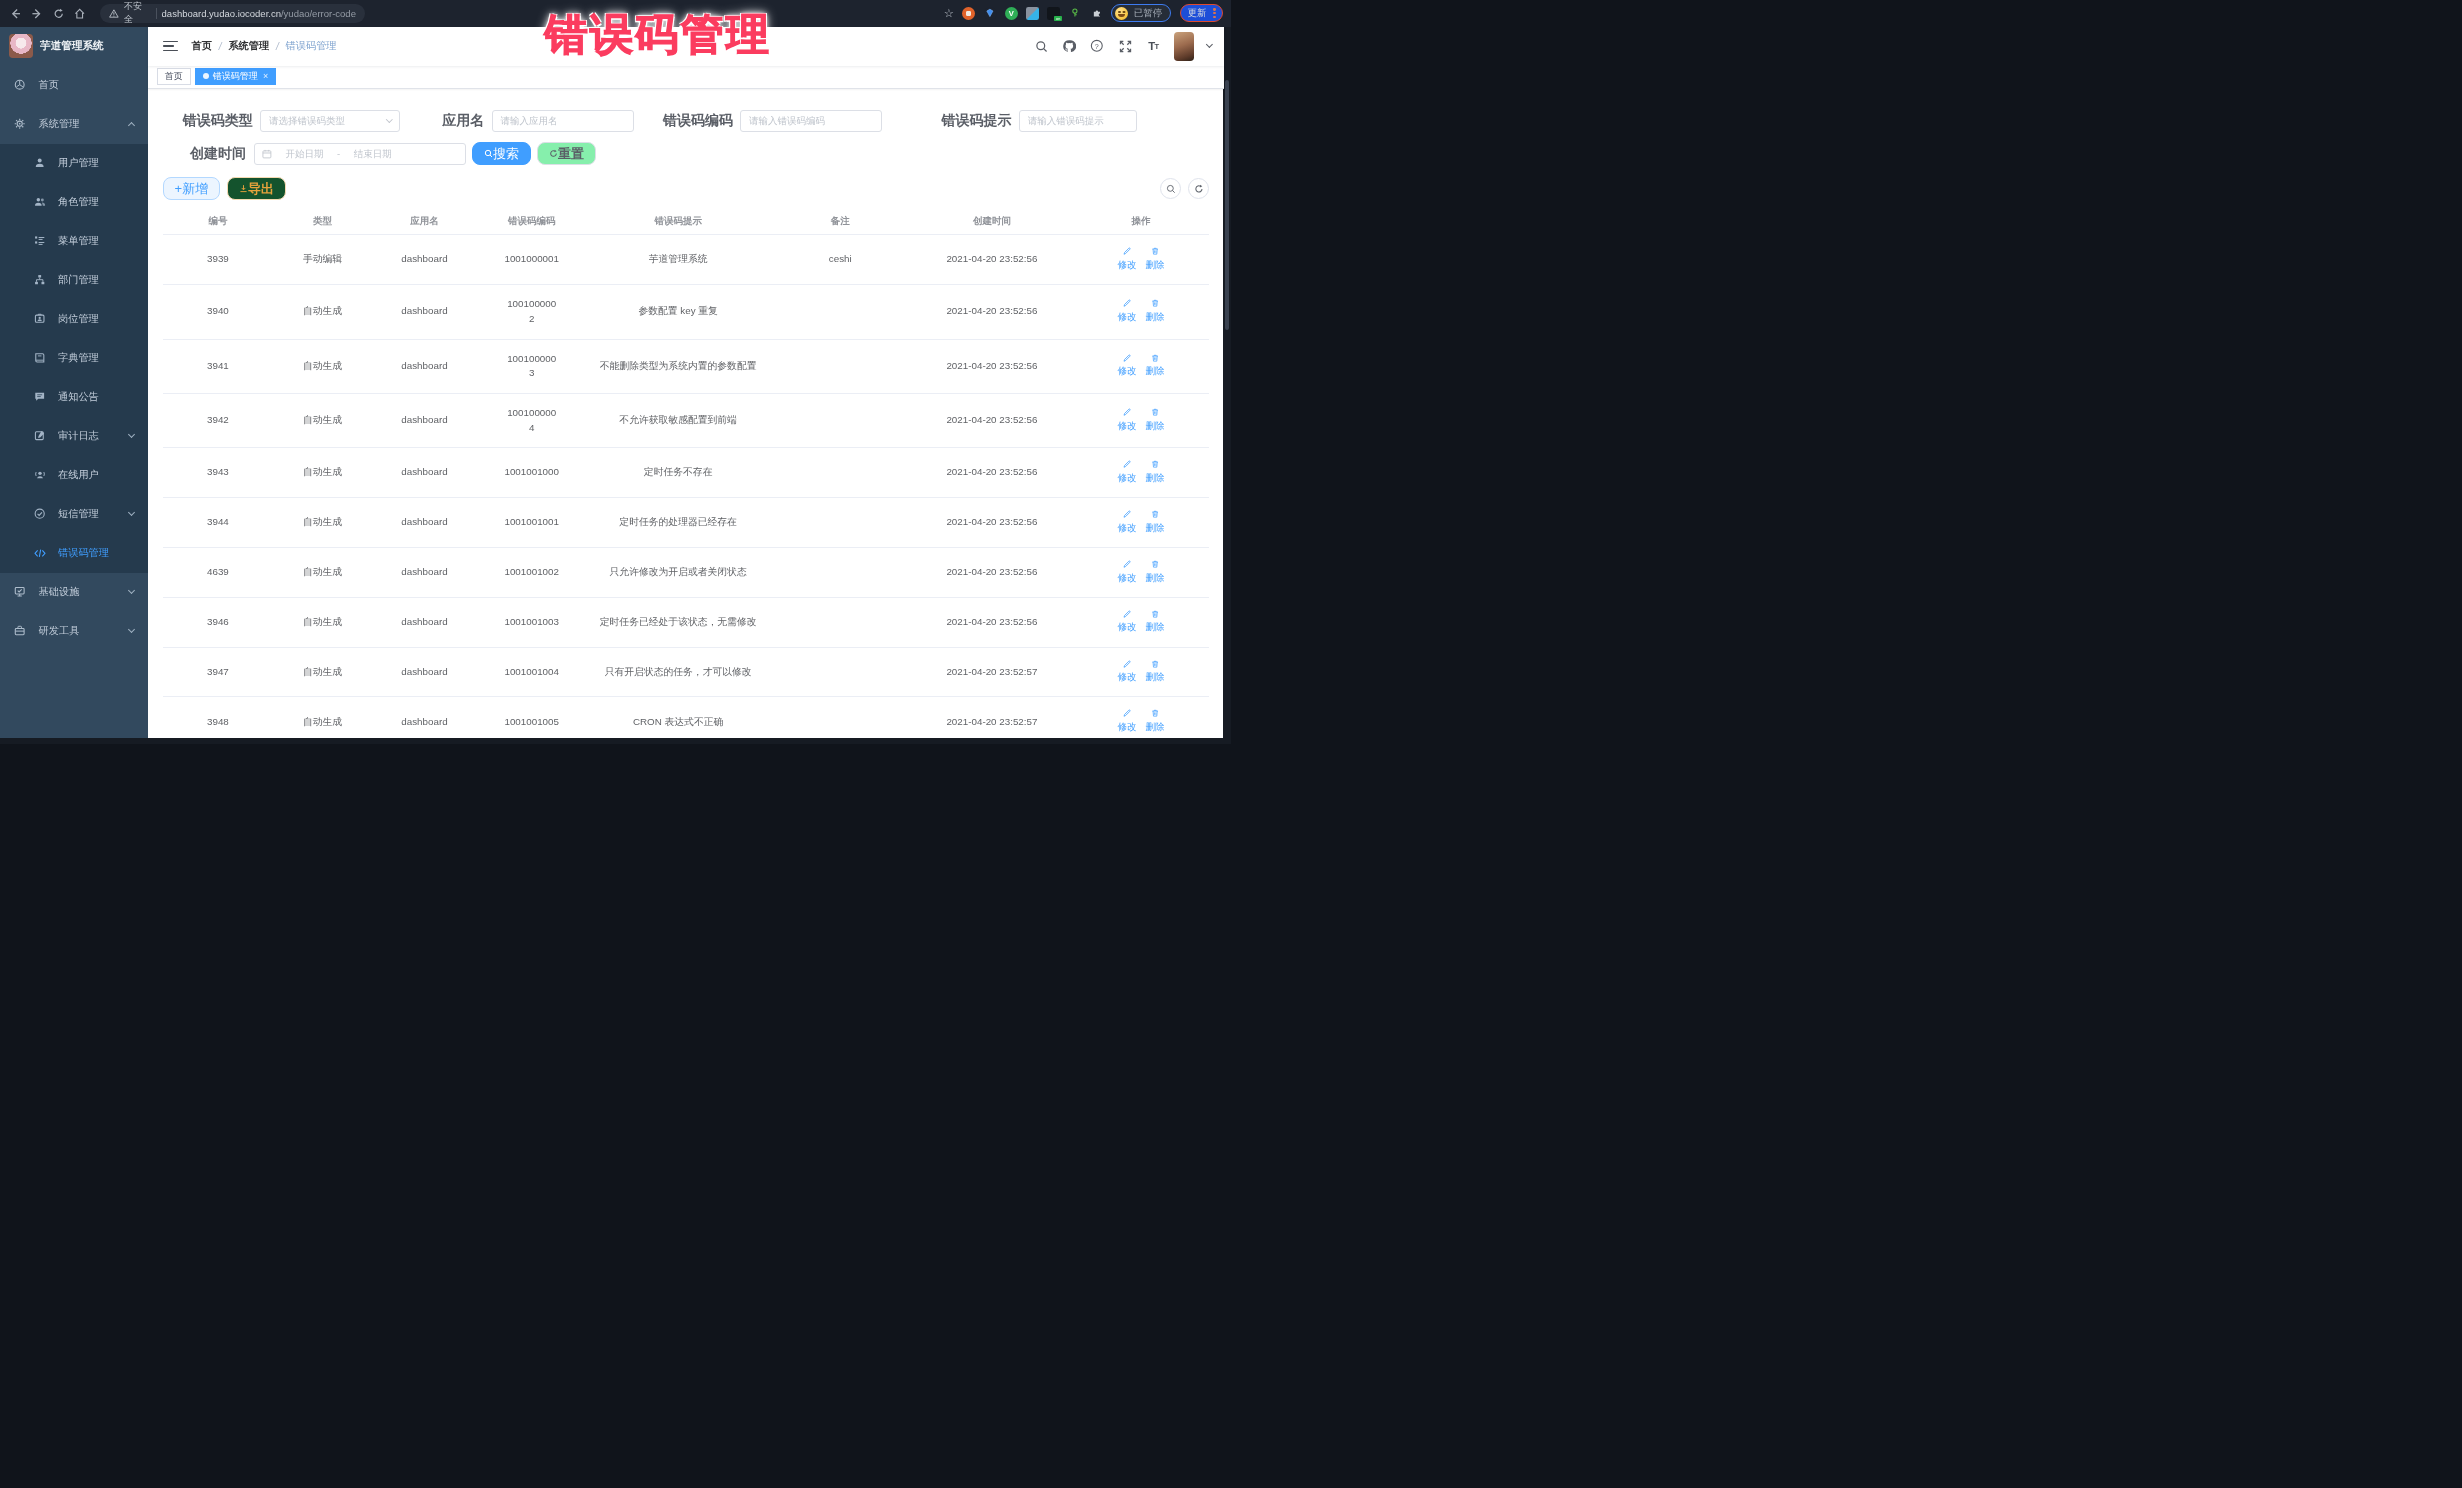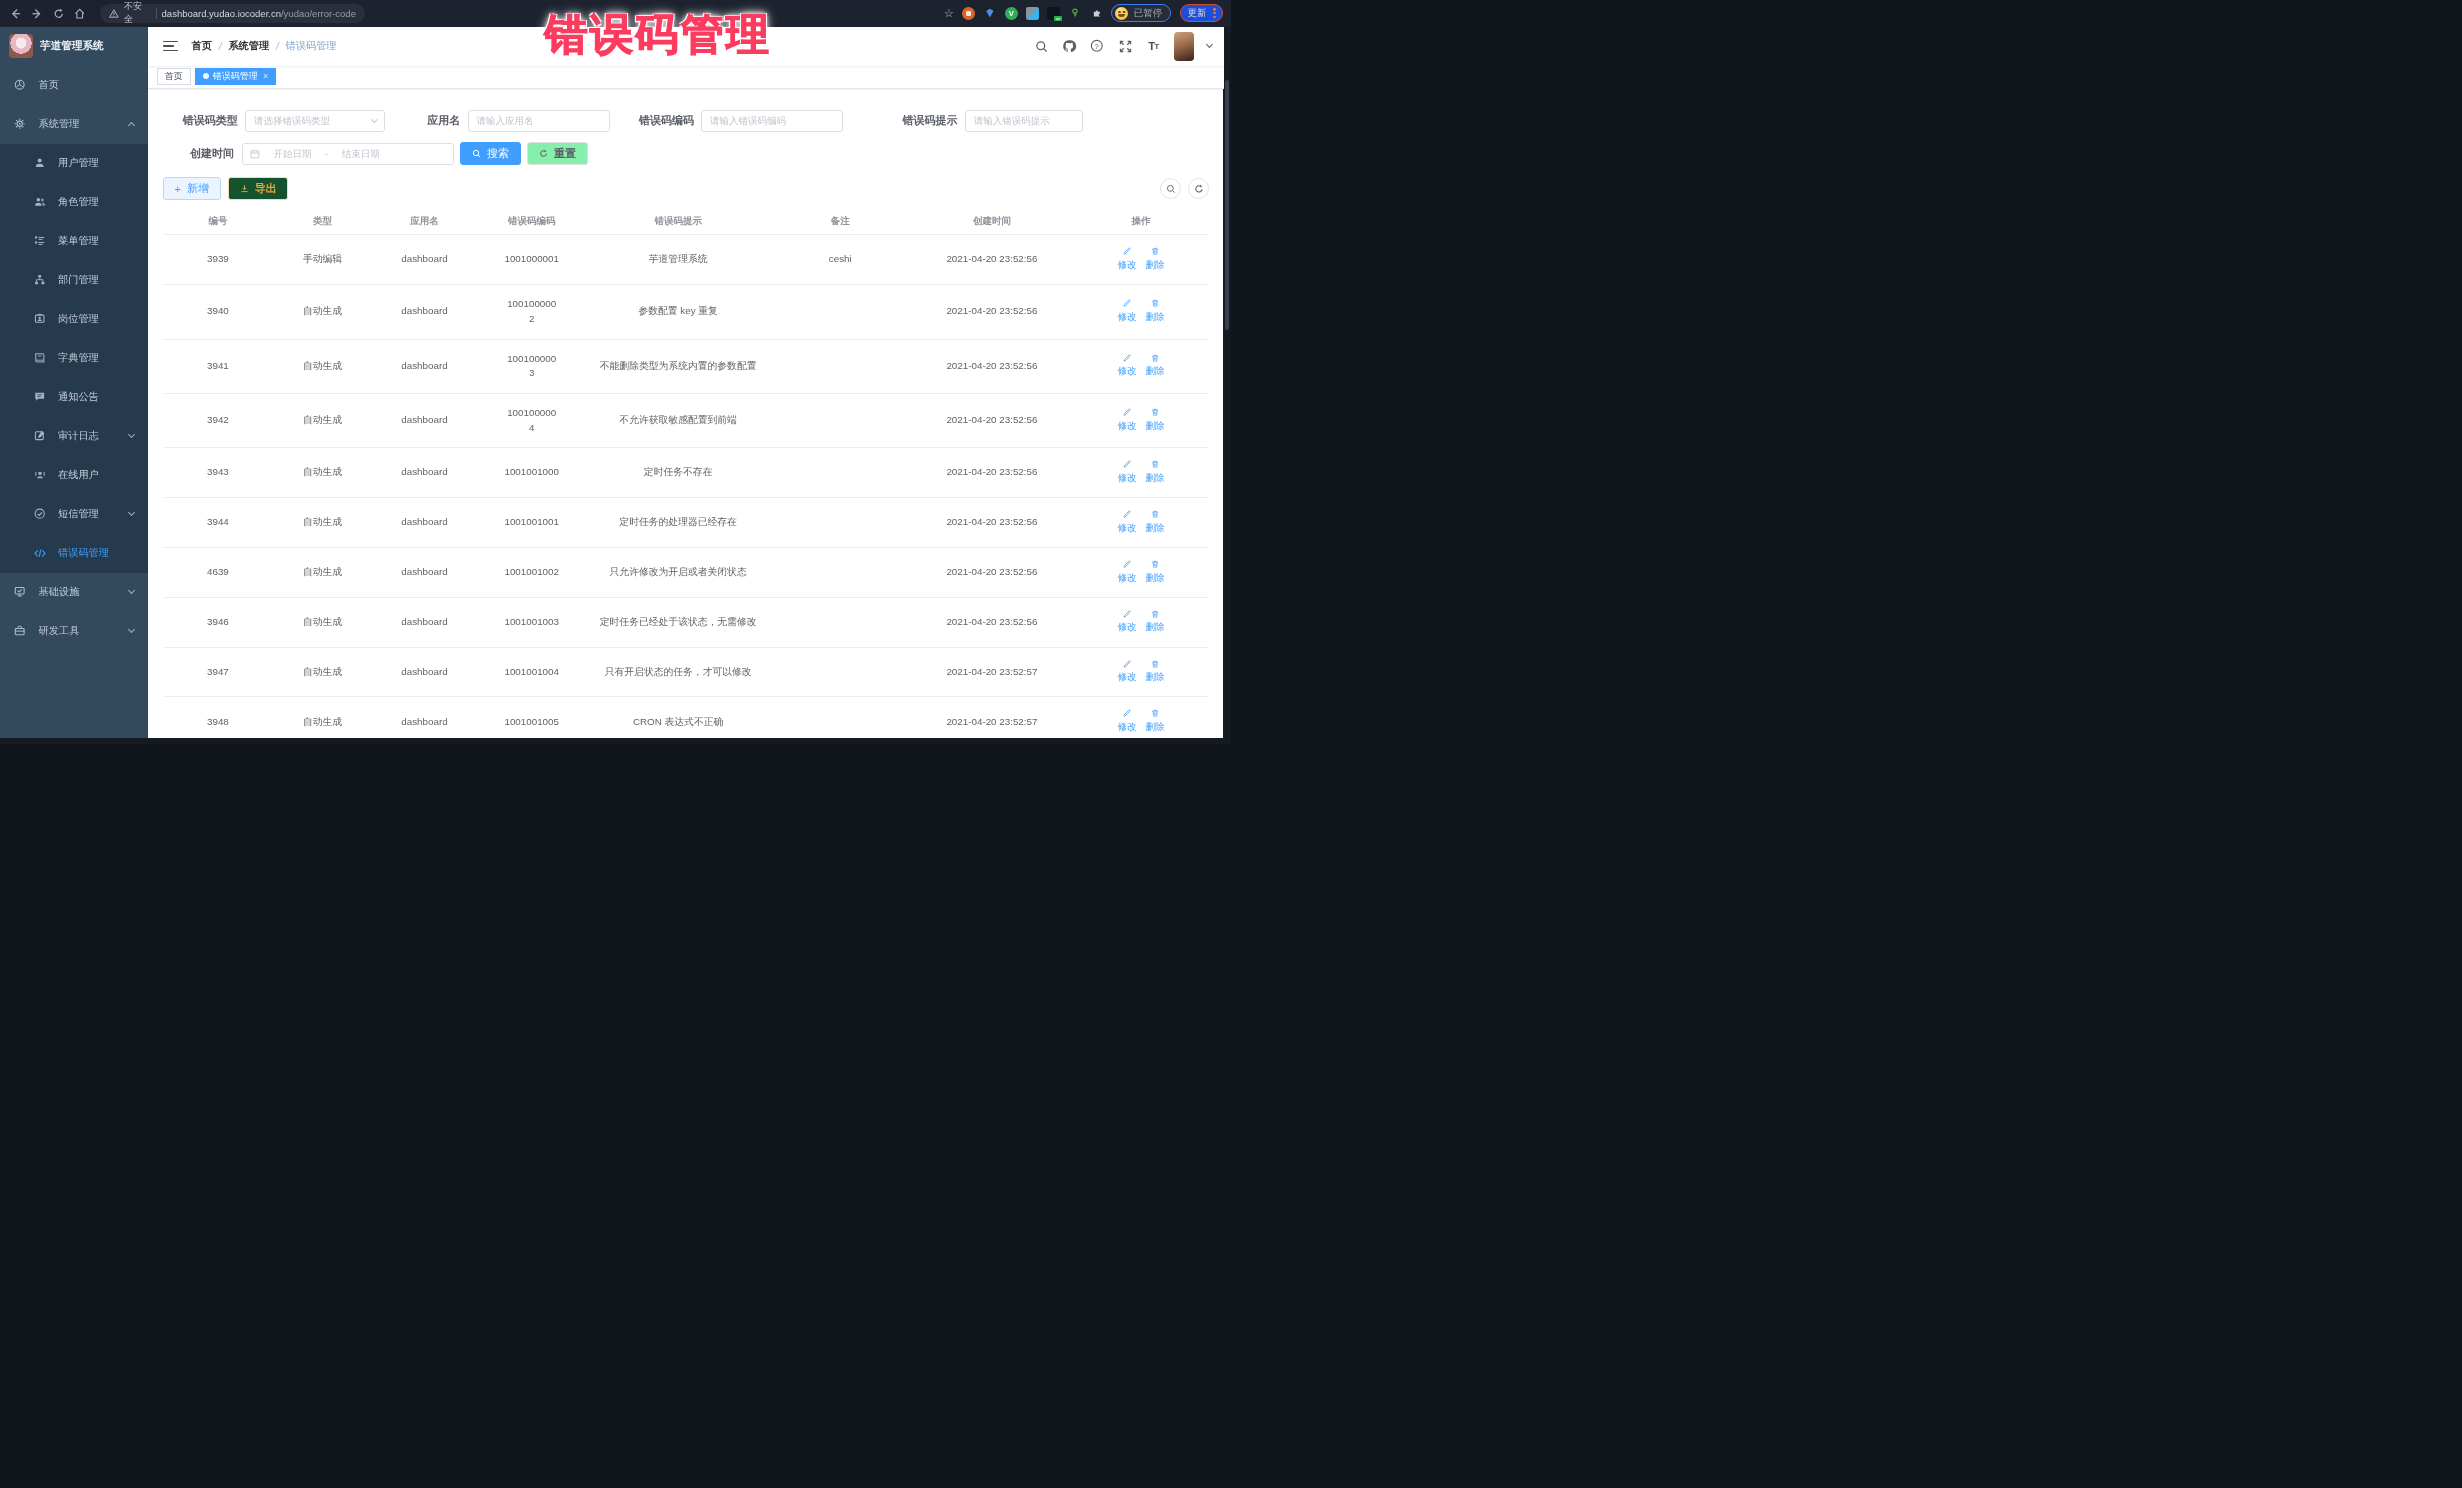--- a/index.html
+++ b/index.html
@@ -82,31 +82,31 @@
   .tag { height:17.4px; display:flex; align-items:center; gap:3.8px; padding:0 6.8px; border:0.8px solid #d8dce5;
          background:#fff; color:#495060; font-size:9px; cursor:pointer; }
   .tag.active { background:#409EFF; border-color:#409EFF; color:#fff; }
   .tag .dot { width:6px; height:6px; border-radius:50%; background:#fff; opacity:.9; }
   .tag .x { font-size:9px; opacity:.85; margin-left:1.5px; }
 
   
   .content { flex:1; background:#fff; padding:10.6px 15px 0 15px; overflow:hidden; }
   .form-row { display:flex; align-items:center; margin-top:10.6px; }
   .fitem { display:flex; align-items:center; }
-  .flabel { font-size:11px; font-weight:600; color:#5a5e66; text-align:right; margin-right:7.6px; white-space:nowrap; }
+  .flabel { font-size:14px; font-weight:600; color:#5a5e66; text-align:right; margin-right:7.6px; white-space:nowrap; }
   .ctrl { height:22px; border:0.8px solid #dcdfe6; border-radius:3px; background:#fff; display:flex; align-items:center;
           padding:0 7.6px; font-size:9.5px; color:#606266; }
   .ctrl input { border:none; outline:none; width:100%; font-size:9.5px; color:#606266; font-family:inherit; background:transparent; }
   .ctrl input::placeholder { color:#bfc4cc; }
   .sel-chev { border:solid #c0c4cc; border-width:0 1px 1px 0; padding:1.8px; transform:rotate(45deg); margin-top:-2.3px; margin-left:4.5px; }
   .date-range { width:212px; gap:4.5px; }
   .date-range input { width:56px; text-align:center; }
   .date-sep { color:#c0c4cc; }
   .cal-ic, .btn-ic { flex:0 0 auto; display:flex; }
-  .btn { height:23px; border-radius:3px; font-size:11px; display:inline-flex; align-items:center; gap:6px;
+  .btn { height:23px; border-radius:8px; font-size:13px; display:inline-flex; align-items:center; gap:0;
          padding:0 10.6px; cursor:pointer; border:0.8px solid transparent; }
   .btn-primary { background:#409EFF; color:#fff; border-color:#409EFF; }
   .btn-plain { background:#86efac; color:#5a5e66; border-color:#dcdfe6;font-weight:bold; }
   .btn-add { background:#ecf5ff; color:#409EFF; border-color:#b3d8ff; }
   .btn-export { background:#14532d; color:#E6A23C; border-color:#f5dab1;font-weight:bold; }
   .toolbar { display:flex; align-items:center; gap:7.6px; margin-top:12px; }
   .mini-circles { margin-left:auto; display:flex; gap:6.8px; }
   .mini { width:21px; height:21px; border-radius:50%; border:0.8px solid #dfe3ec; background:#fff; color:#5f646c;
           display:flex; align-items:center; justify-content:center; cursor:pointer; }
 

